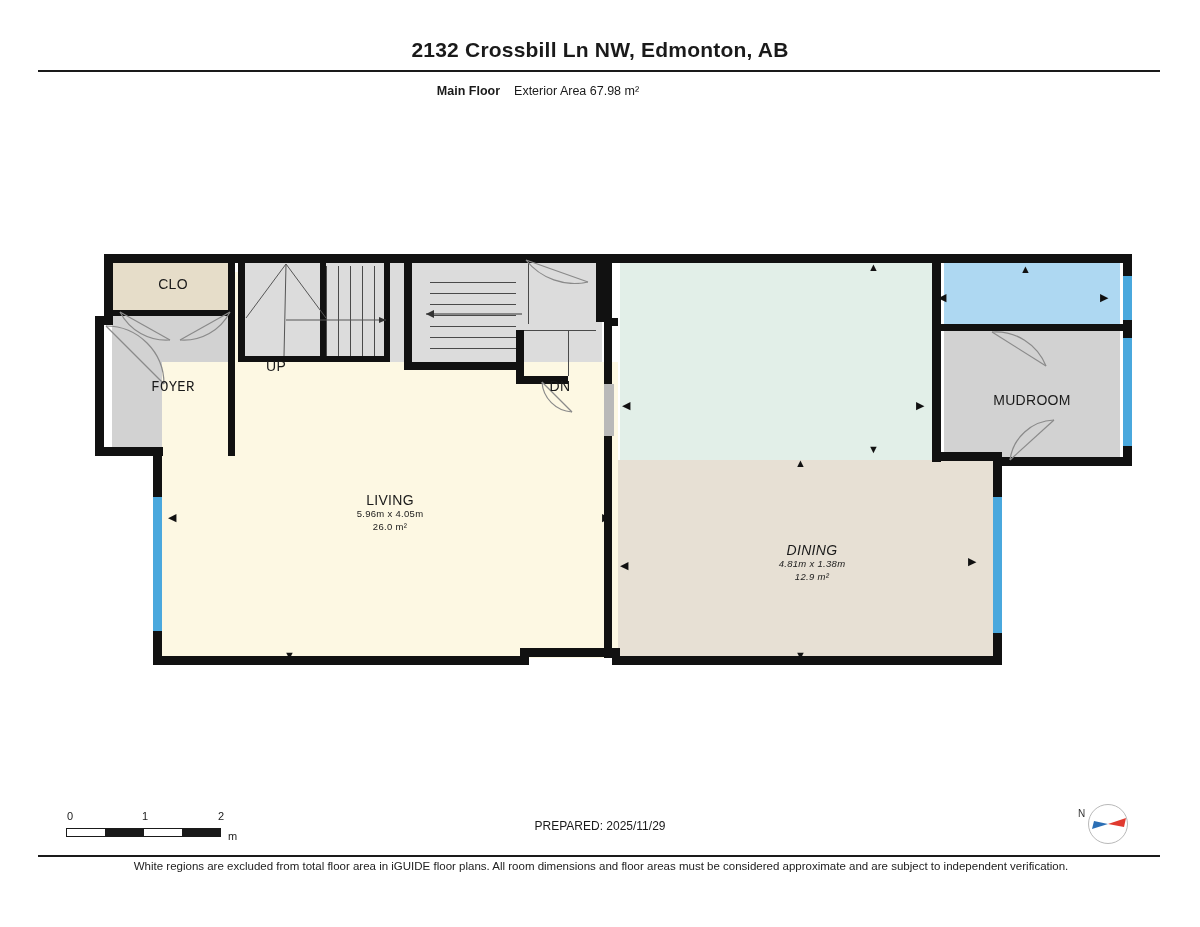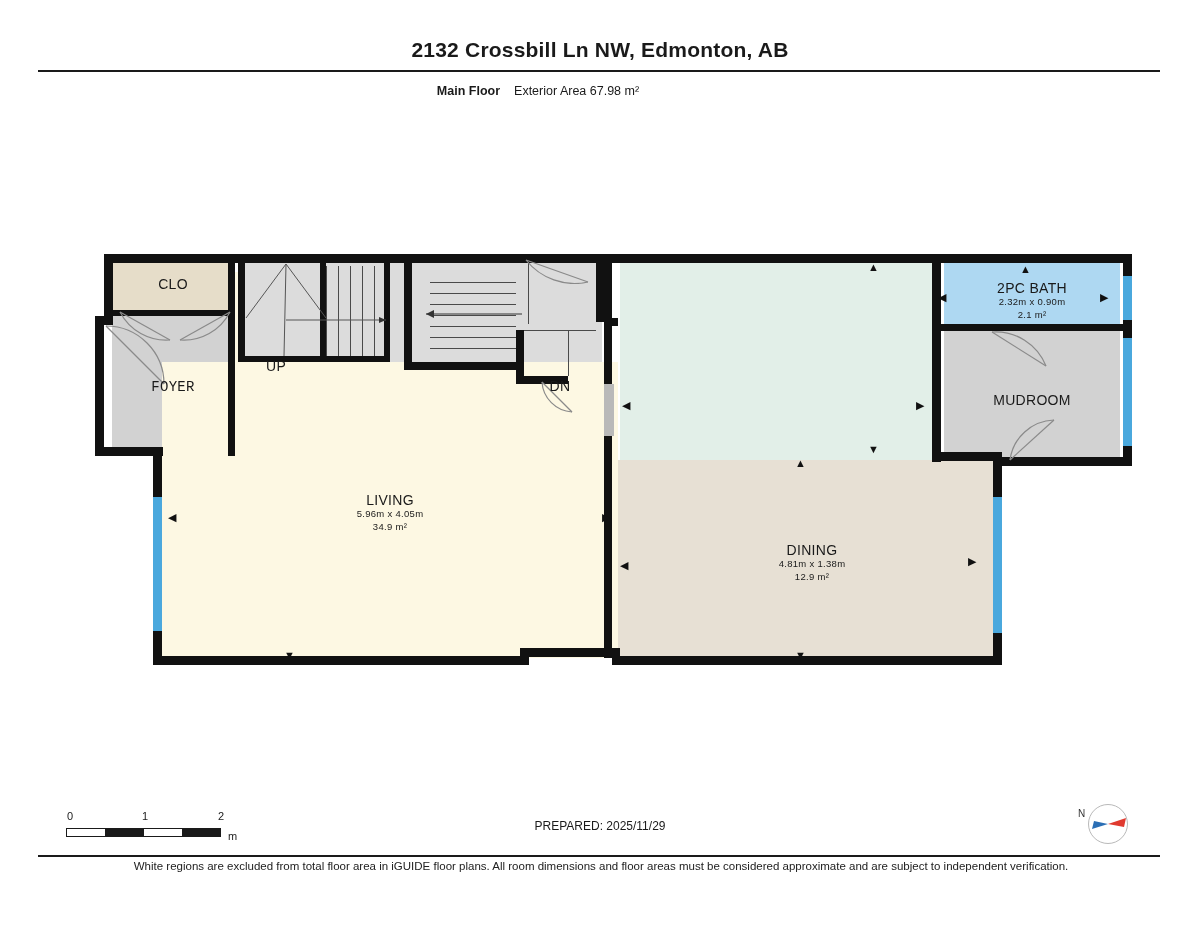--- a/index.html
+++ b/index.html
@@ -312,35 +312,30 @@
     <div class="nm">CLO</div>
   </div>
 
   <div class="room-label" style="left:113px; top:381px; width:120px;font-family:Liberation Mono, monospace;">
     <div class="nm">FOYER</div>
   </div>
 
   <div class="room-label" style="left:300px; top:494px; width:180px;">
     <div class="nm">LIVING</div>
     <div class="dim">5.96m x 4.05m</div>
-    <div class="dim">34.9 m²</div>
-  </div>
-
-
-  <div class="room-label" style="left:942px; top:282px; width:180px;">
-    <div class="nm">2PC BATH</div>
-    <div class="dim">2.32m x 0.90m</div>
-    <div class="dim">2.1 m²</div>
-  </div>
+    <div class="dim">26.0 m²</div>
+  </div>
+
+
 
   <div class="room-label" style="left:942px; top:394px; width:180px;">
     <div class="nm">MUDROOM</div>
   </div>
 
-  <div class="room-label" style="left:722px; top:544px; width:180px;">
+  <div class="room-label" style="left:722px; top:544px; width:180px;font-style:italic;">
     <div class="nm">DINING</div>
     <div class="dim">4.81m x 1.38m</div>
     <div class="dim">12.9 m²</div>
   </div>
 </div>
 
 <div class="scalebar">
   <div class="scale-ticks">
     <span style="left:4px;">0</span>
     <span style="left:79px;">1</span>

